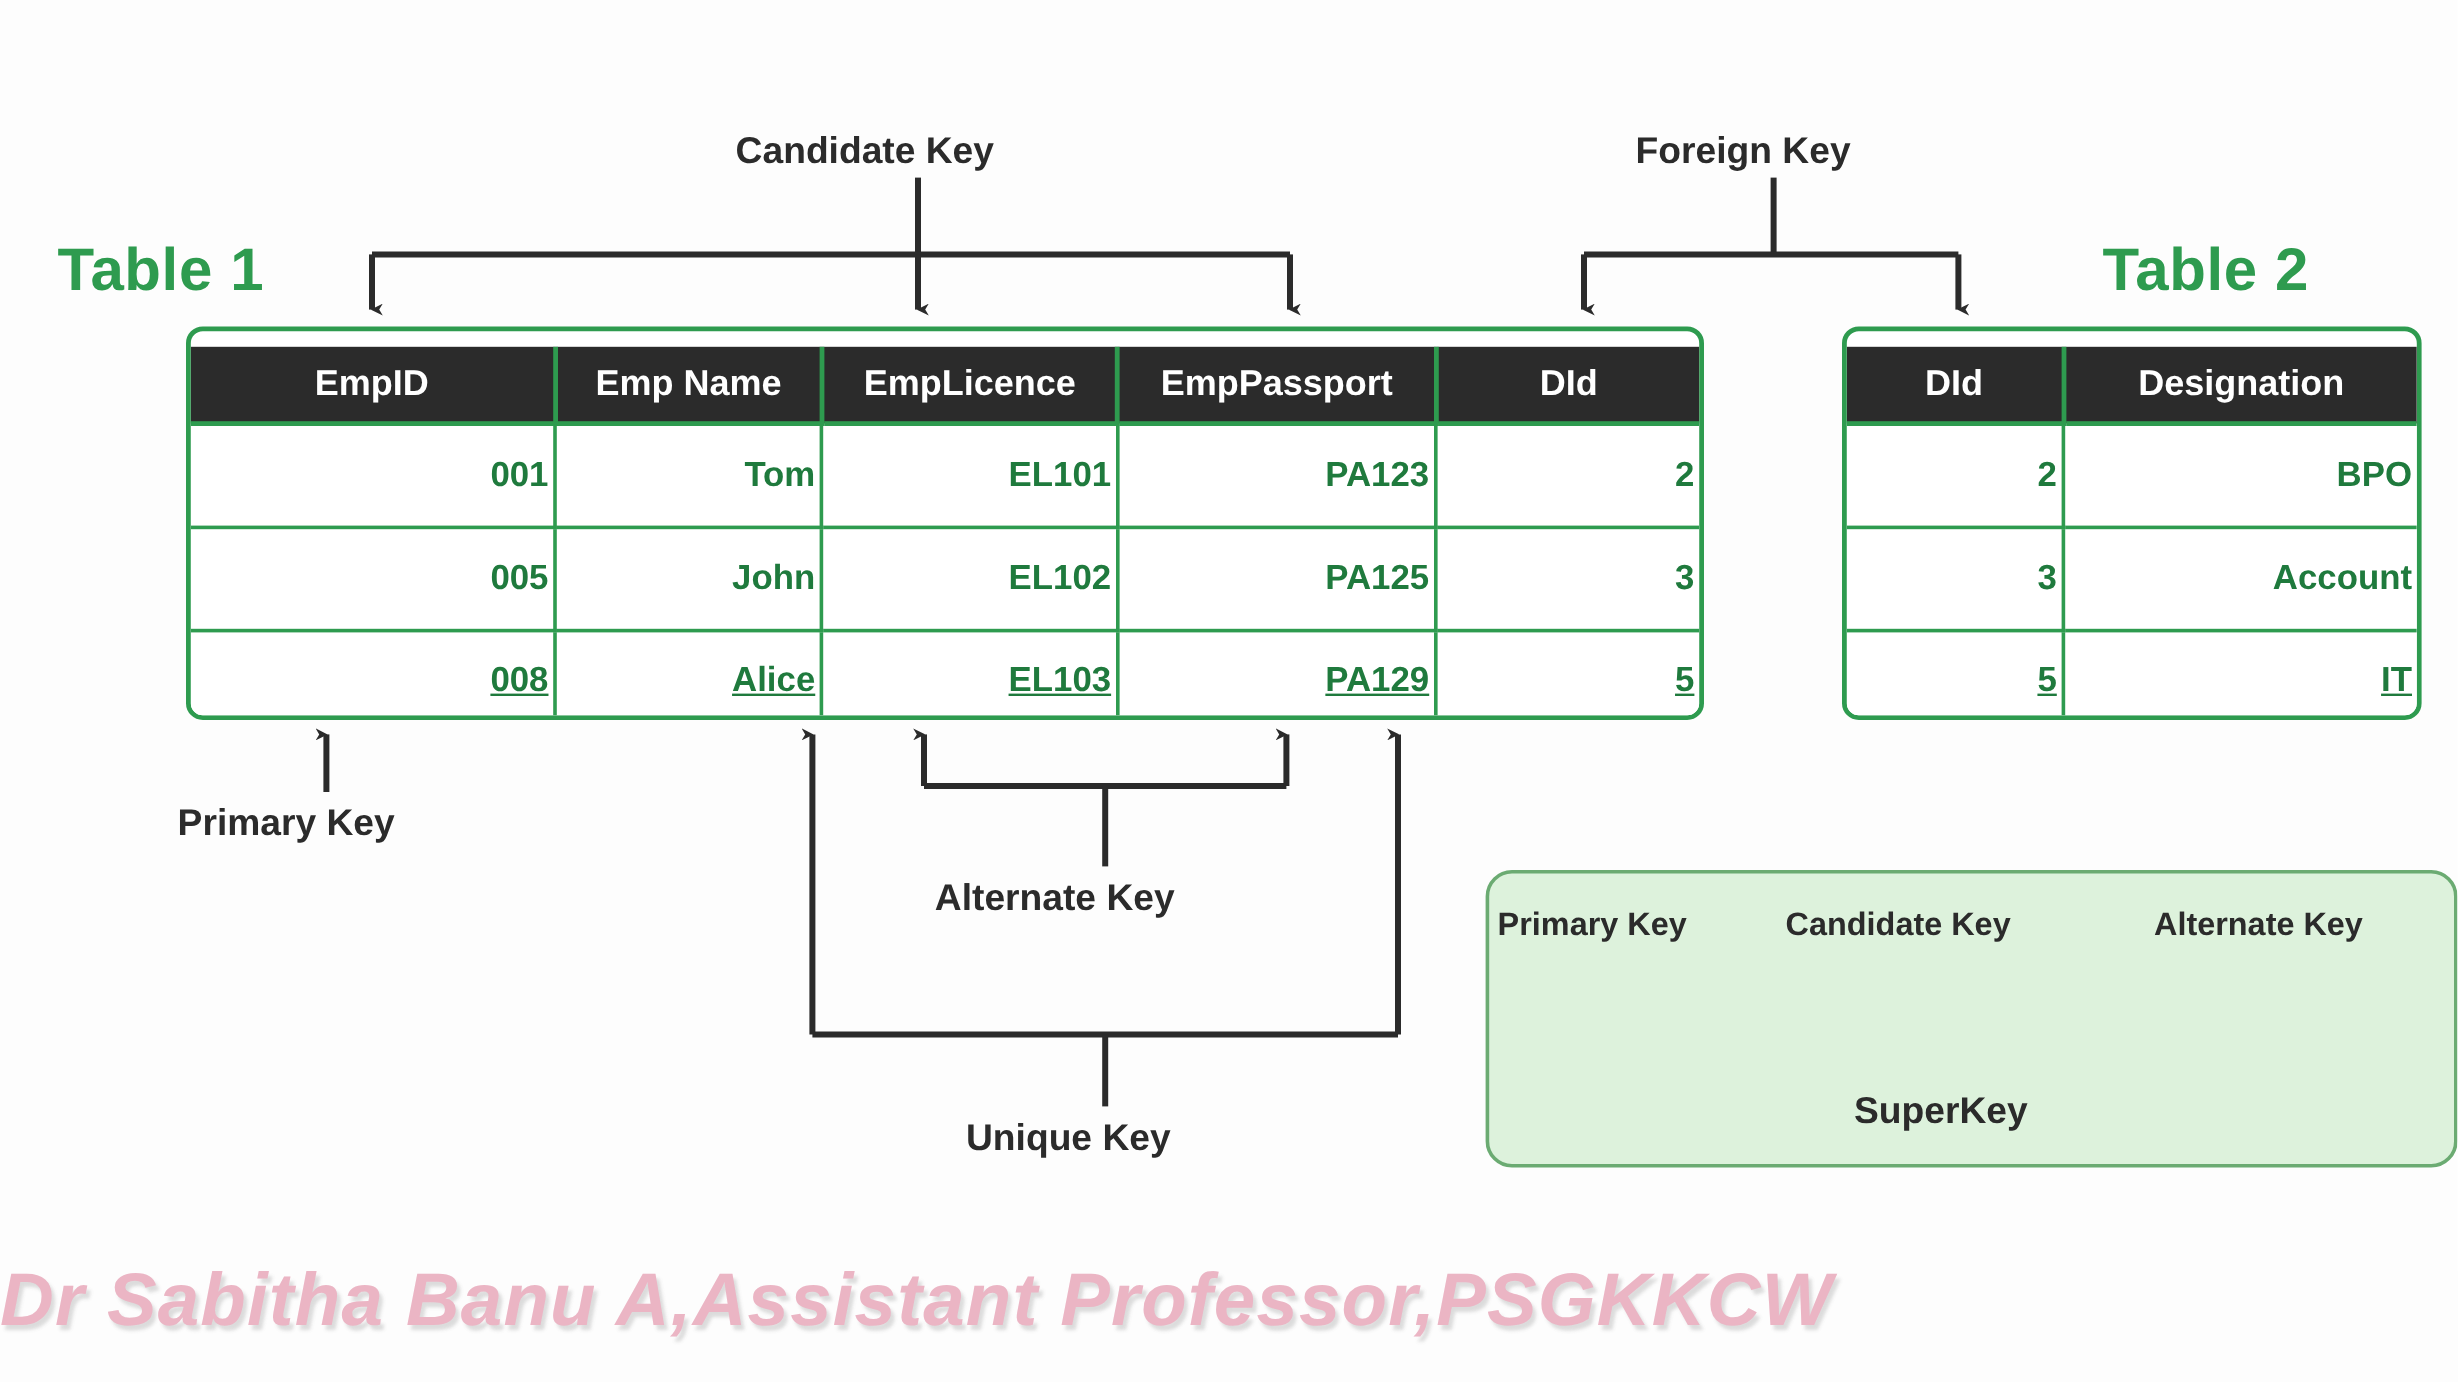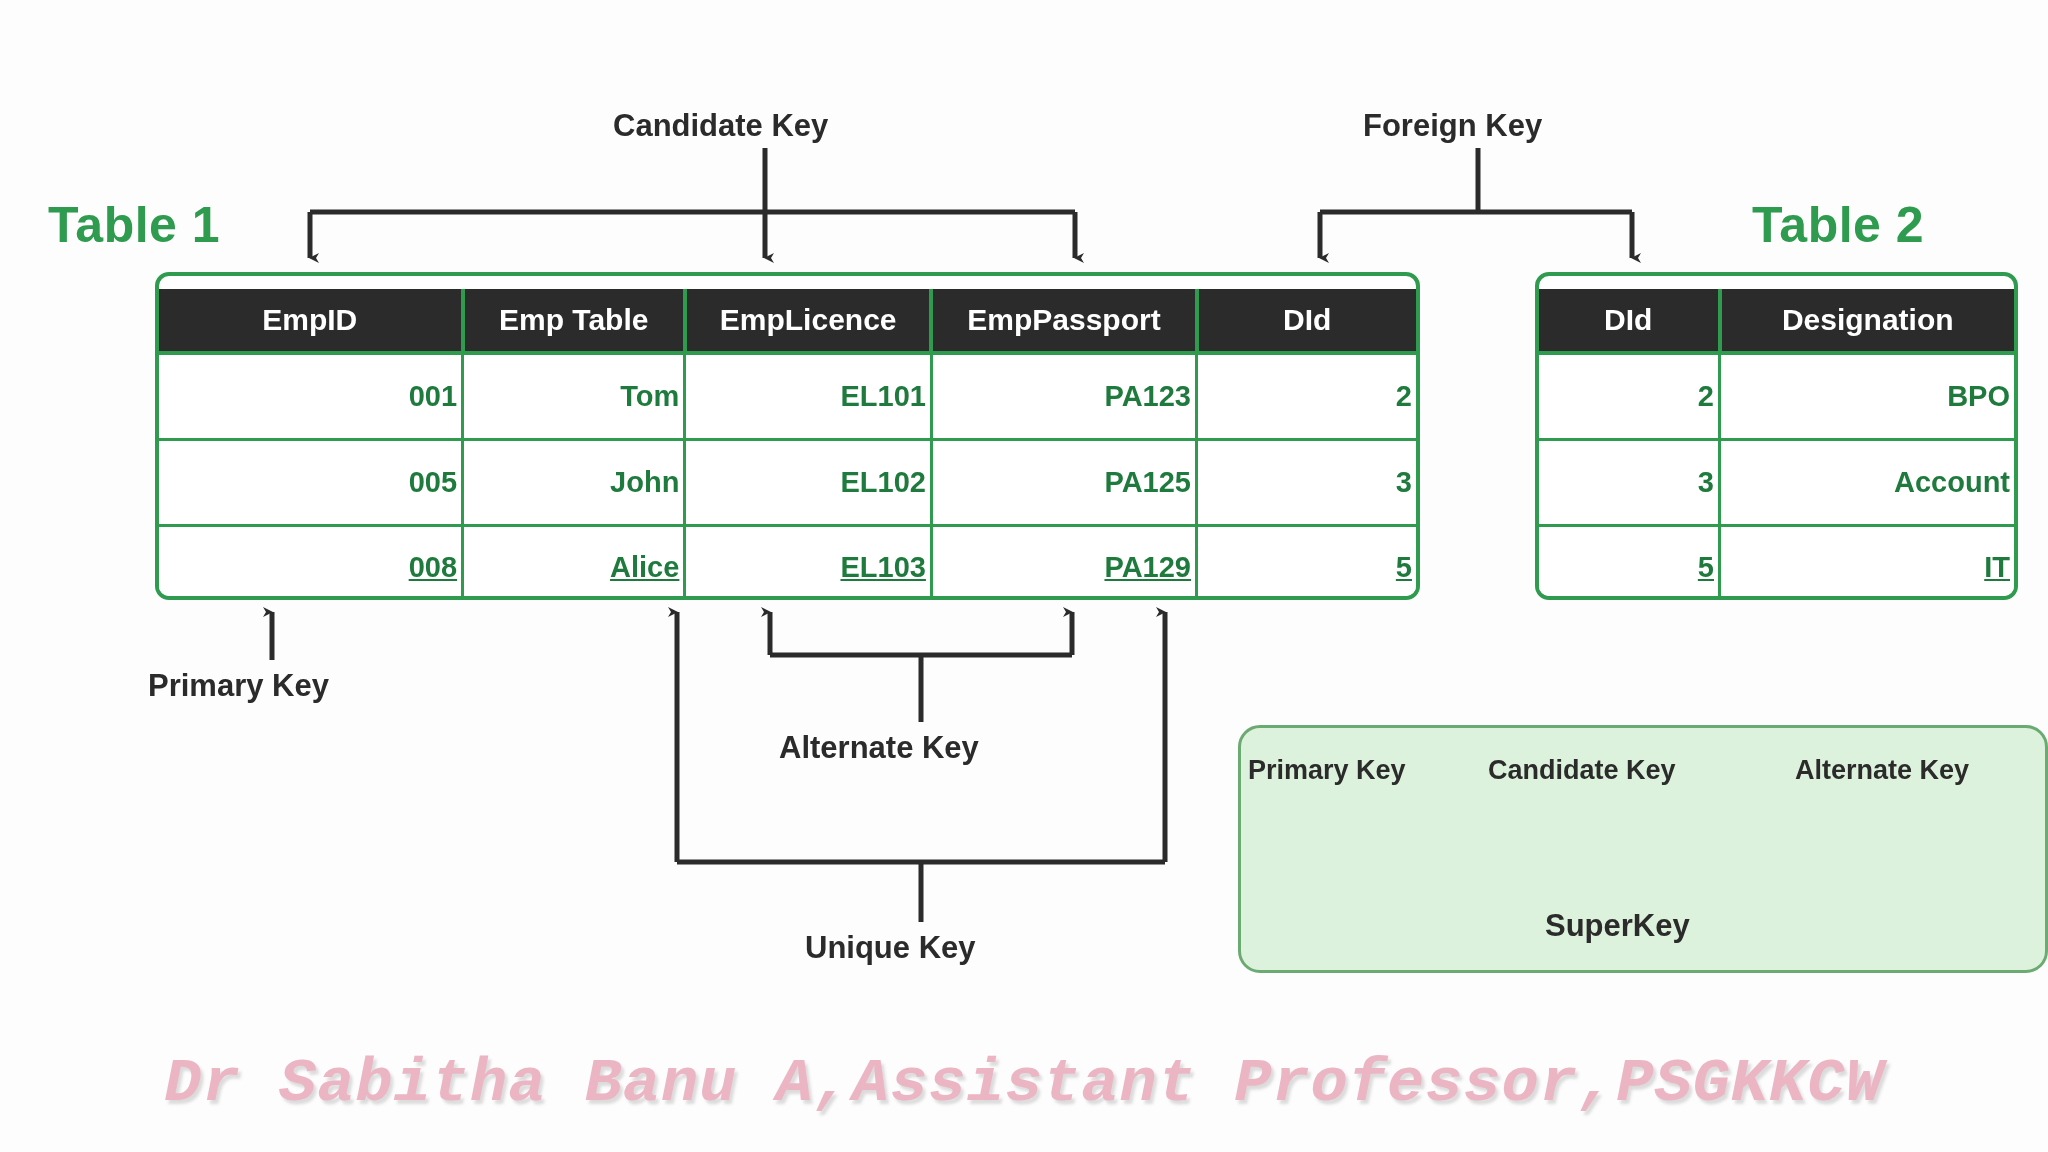--- a/index.html
+++ b/index.html
@@ -132,22 +132,21 @@
     color: #2b2b2b;
     white-space: nowrap;
   }
 
   
   #watermark {
     position: absolute;
     left: 0;
     top: 1048px;
     width: 2048px;
-    text-align: center;
-    font-family: Liberation Mono, monospace;
+    font-family: Liberation Sans, sans-serif;
     font-style: italic;
     font-size: 62px;
     font-weight: bold;
     color: #e8a9bb;
     opacity: 0.85;
     letter-spacing: 1px;
     text-shadow: 3px 4px 3px rgba(140,140,140,0.35);
     white-space: nowrap;
   }
 </style>
@@ -165,21 +164,21 @@
       <colgroup>
         <col style="width:21.3%">
           <col style="width:15.6%">
           <col style="width:17.3%">
         <col style="width:18.6%">
           <col style="width:15.4%">
       </colgroup>
       <thead>
         <tr>
           <th>EmpID</th>
-          <th>Emp Table</th>
+          <th>Emp Name</th>
           <th>EmpLicence</th>
           <th>EmpPassport</th>
           <th>DId</th>
         </tr>
       </thead>
       <tbody>
         <tr>
           <td>001</td>
           <td>Tom</td>
           <td>EL101</td>

